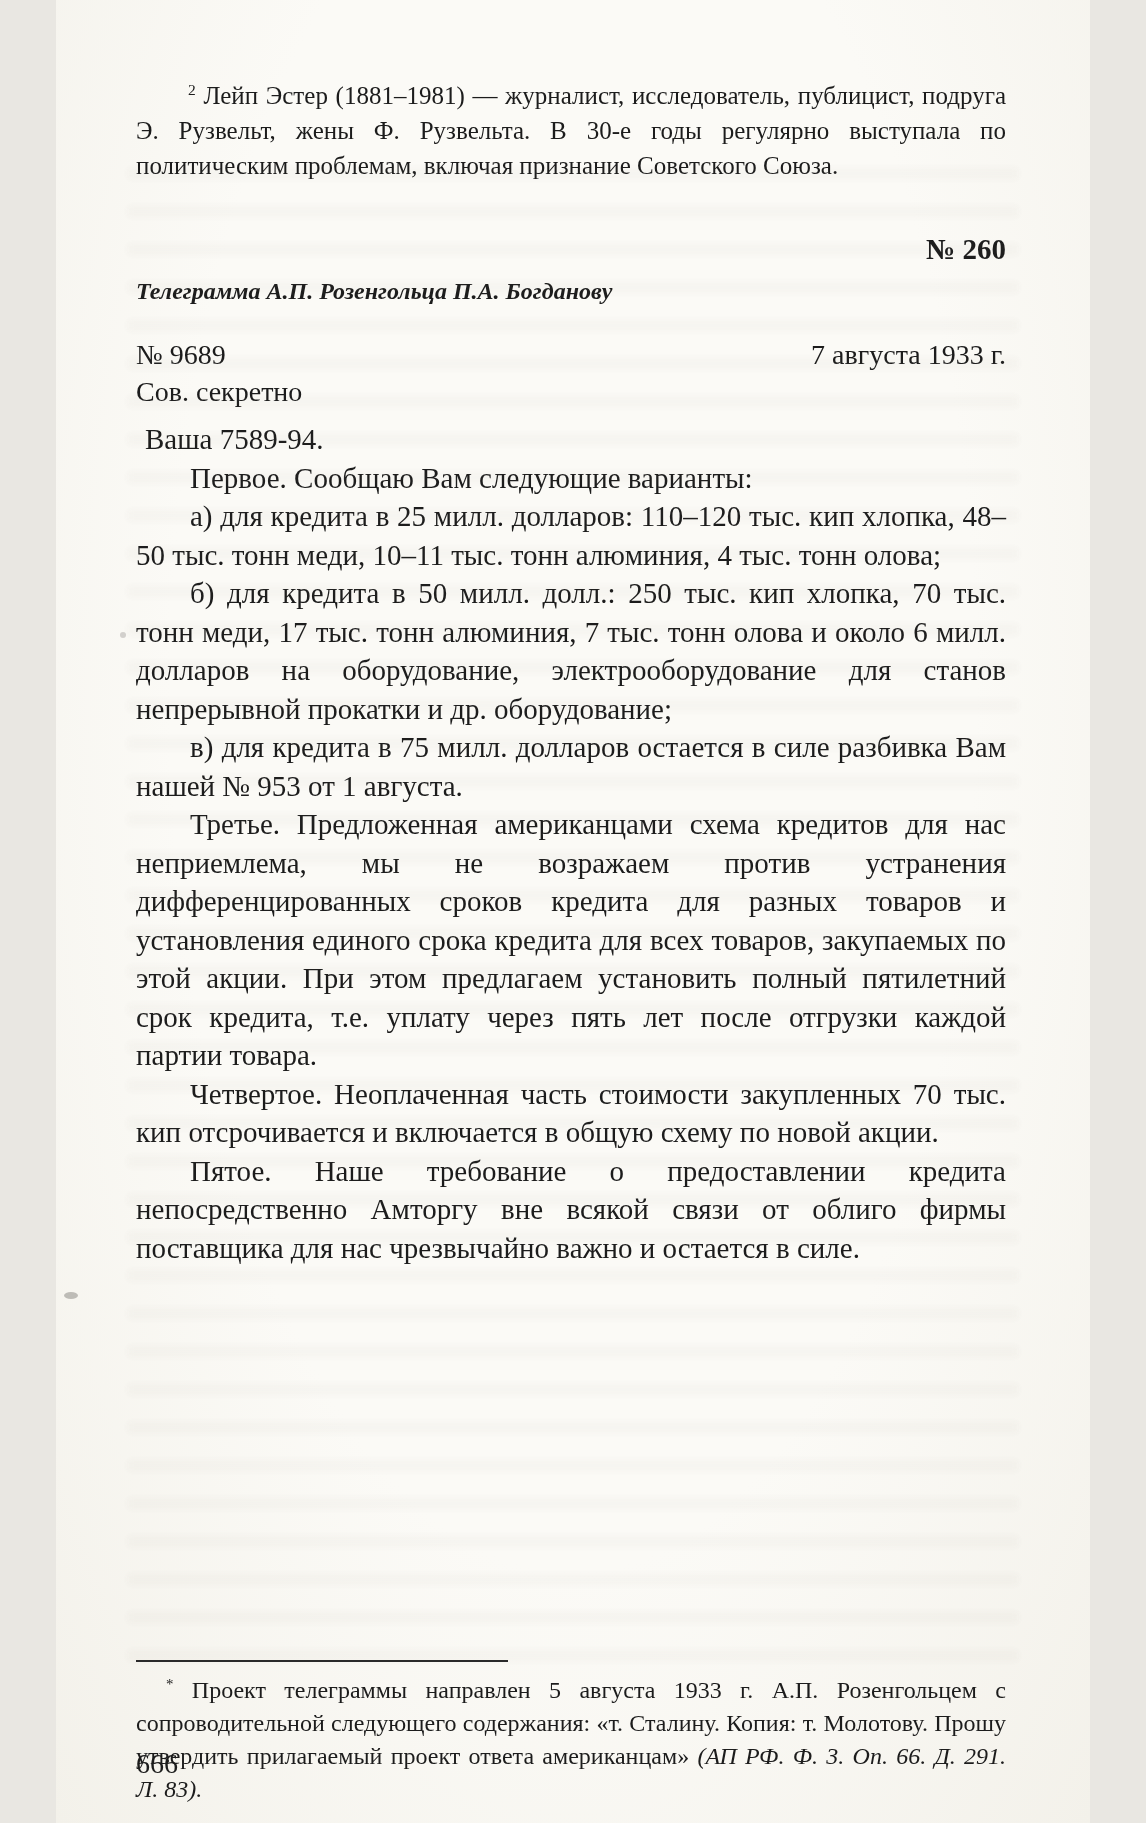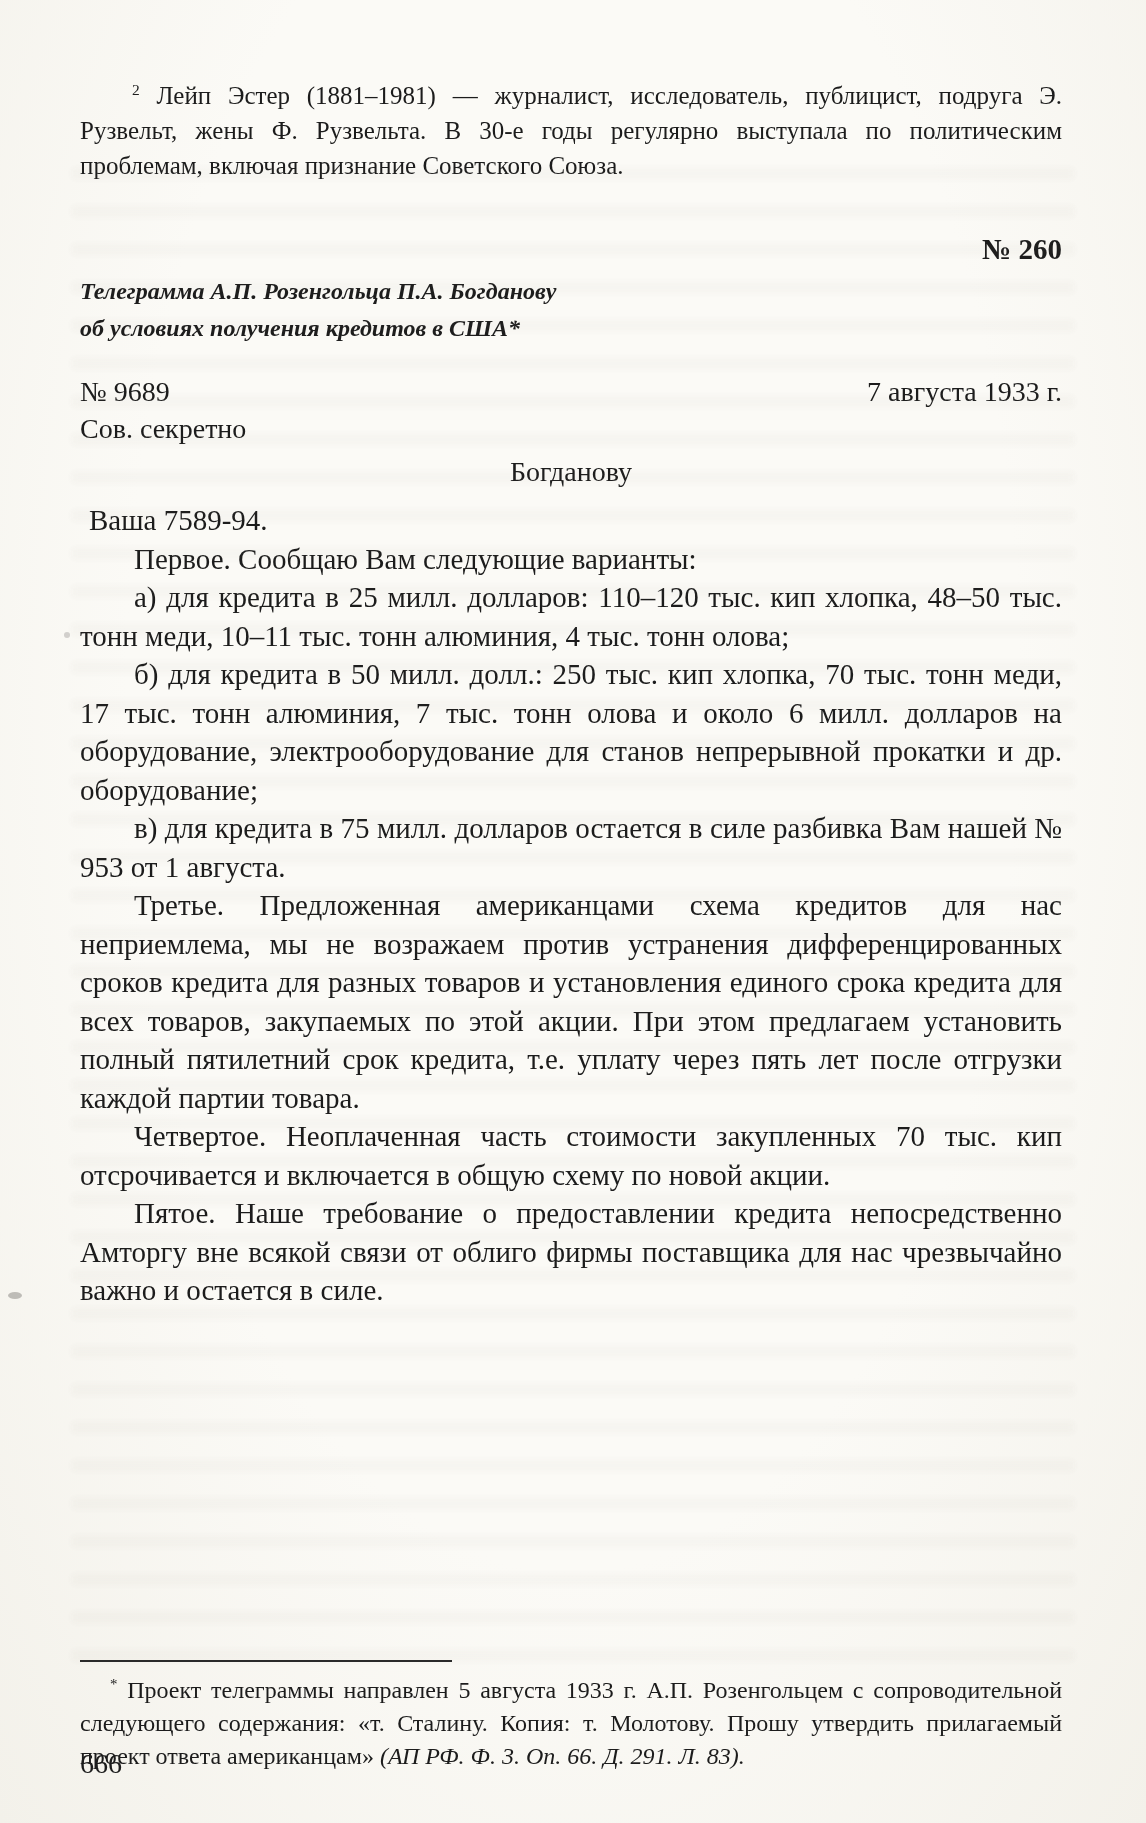--- a/index.html
+++ b/index.html
@@ -3,21 +3,21 @@
 <meta charset="utf-8">
 <style>
   html, body {
     margin: 0;
     padding: 0;
     background: #e9e7e2;
     font-family: "Liberation Serif", "DejaVu Serif", serif;
   }
   .page {
     position: relative;
-    width: 1146px;
+    width: 1034px;
     height: 1823px;
     margin: 0 auto;
     background: radial-gradient(ellipse at 50% 38%, #fbfaf6 55%, #f3f1ea 100%);
     color: #1c1c1c;
     overflow: hidden;
     box-sizing: border-box;
     padding: 78px 84px 0 80px;
     hyphens: auto;
   }
   
@@ -120,31 +120,29 @@
   <div class="speck s2"></div>
 
   <p class="prev-footnote"><sup>2</sup>
     <span>Лейп Эстер (1881–1981) — журналист, исследователь, публицист, подруга Э. Рузвельт, жены Ф. Рузвельта. В 30-е годы регулярно выступала по политическим проблемам, включая признание Советского Союза.</span>
   </p>
 
   <div class="doc-number">№ 260</div>
 
   <div class="doc-title">
     <div>Телеграмма А.П. Розенгольца П.А. Богданову</div>
-    <div>об условиях получения кредитов в США*</div>
   </div>
 
   <div class="meta-row">
     <span>№ 9689</span>
     <span>7 августа 1933 г.</span>
   </div>
 
   <div class="classification">Сов. секретно</div>
 
-  <div class="addressee">Богданову</div>
 
   <div class="body-text">
     <p class="noindent">Ваша 7589-94.</p>
     <p>Первое. Сообщаю Вам следующие варианты:</p>
     <p>а) для кредита в 25 милл. долларов: 110–120 тыс. кип хлопка, 48–50 тыс. тонн меди, 10–11 тыс. тонн алюминия, 4 тыс. тонн олова;</p>
     <p>б) для кредита в 50 милл. долл.: 250 тыс. кип хлопка, 70 тыс. тонн меди, 17 тыс. тонн алюминия, 7 тыс. тонн олова и около 6 милл. долларов на оборудование, электрооборудование для станов непрерывной прокатки и др. оборудование;</p>
     <p>в) для кредита в 75 милл. долларов остается в силе разбивка Вам нашей № 953 от 1 августа.</p>
     <p>Третье. Предложенная американцами схема кредитов для нас неприемлема, мы не возражаем против устранения дифференцированных сроков кредита для разных товаров и установления единого срока кредита для всех товаров, закупаемых по этой акции. При этом предлагаем установить полный пятилетний срок кредита, т.е. уплату через пять лет после отгрузки каждой партии товара.</p>
     <p>Четвертое. Неоплаченная часть стоимости закупленных 70 тыс. кип отсрочивается и включается в общую схему по новой акции.</p>
     <p>Пятое. Наше требование о предоставлении кредита непосредственно Амторгу вне всякой связи от облиго фирмы поставщика для нас чрезвычайно важно и остается в силе.</p>

